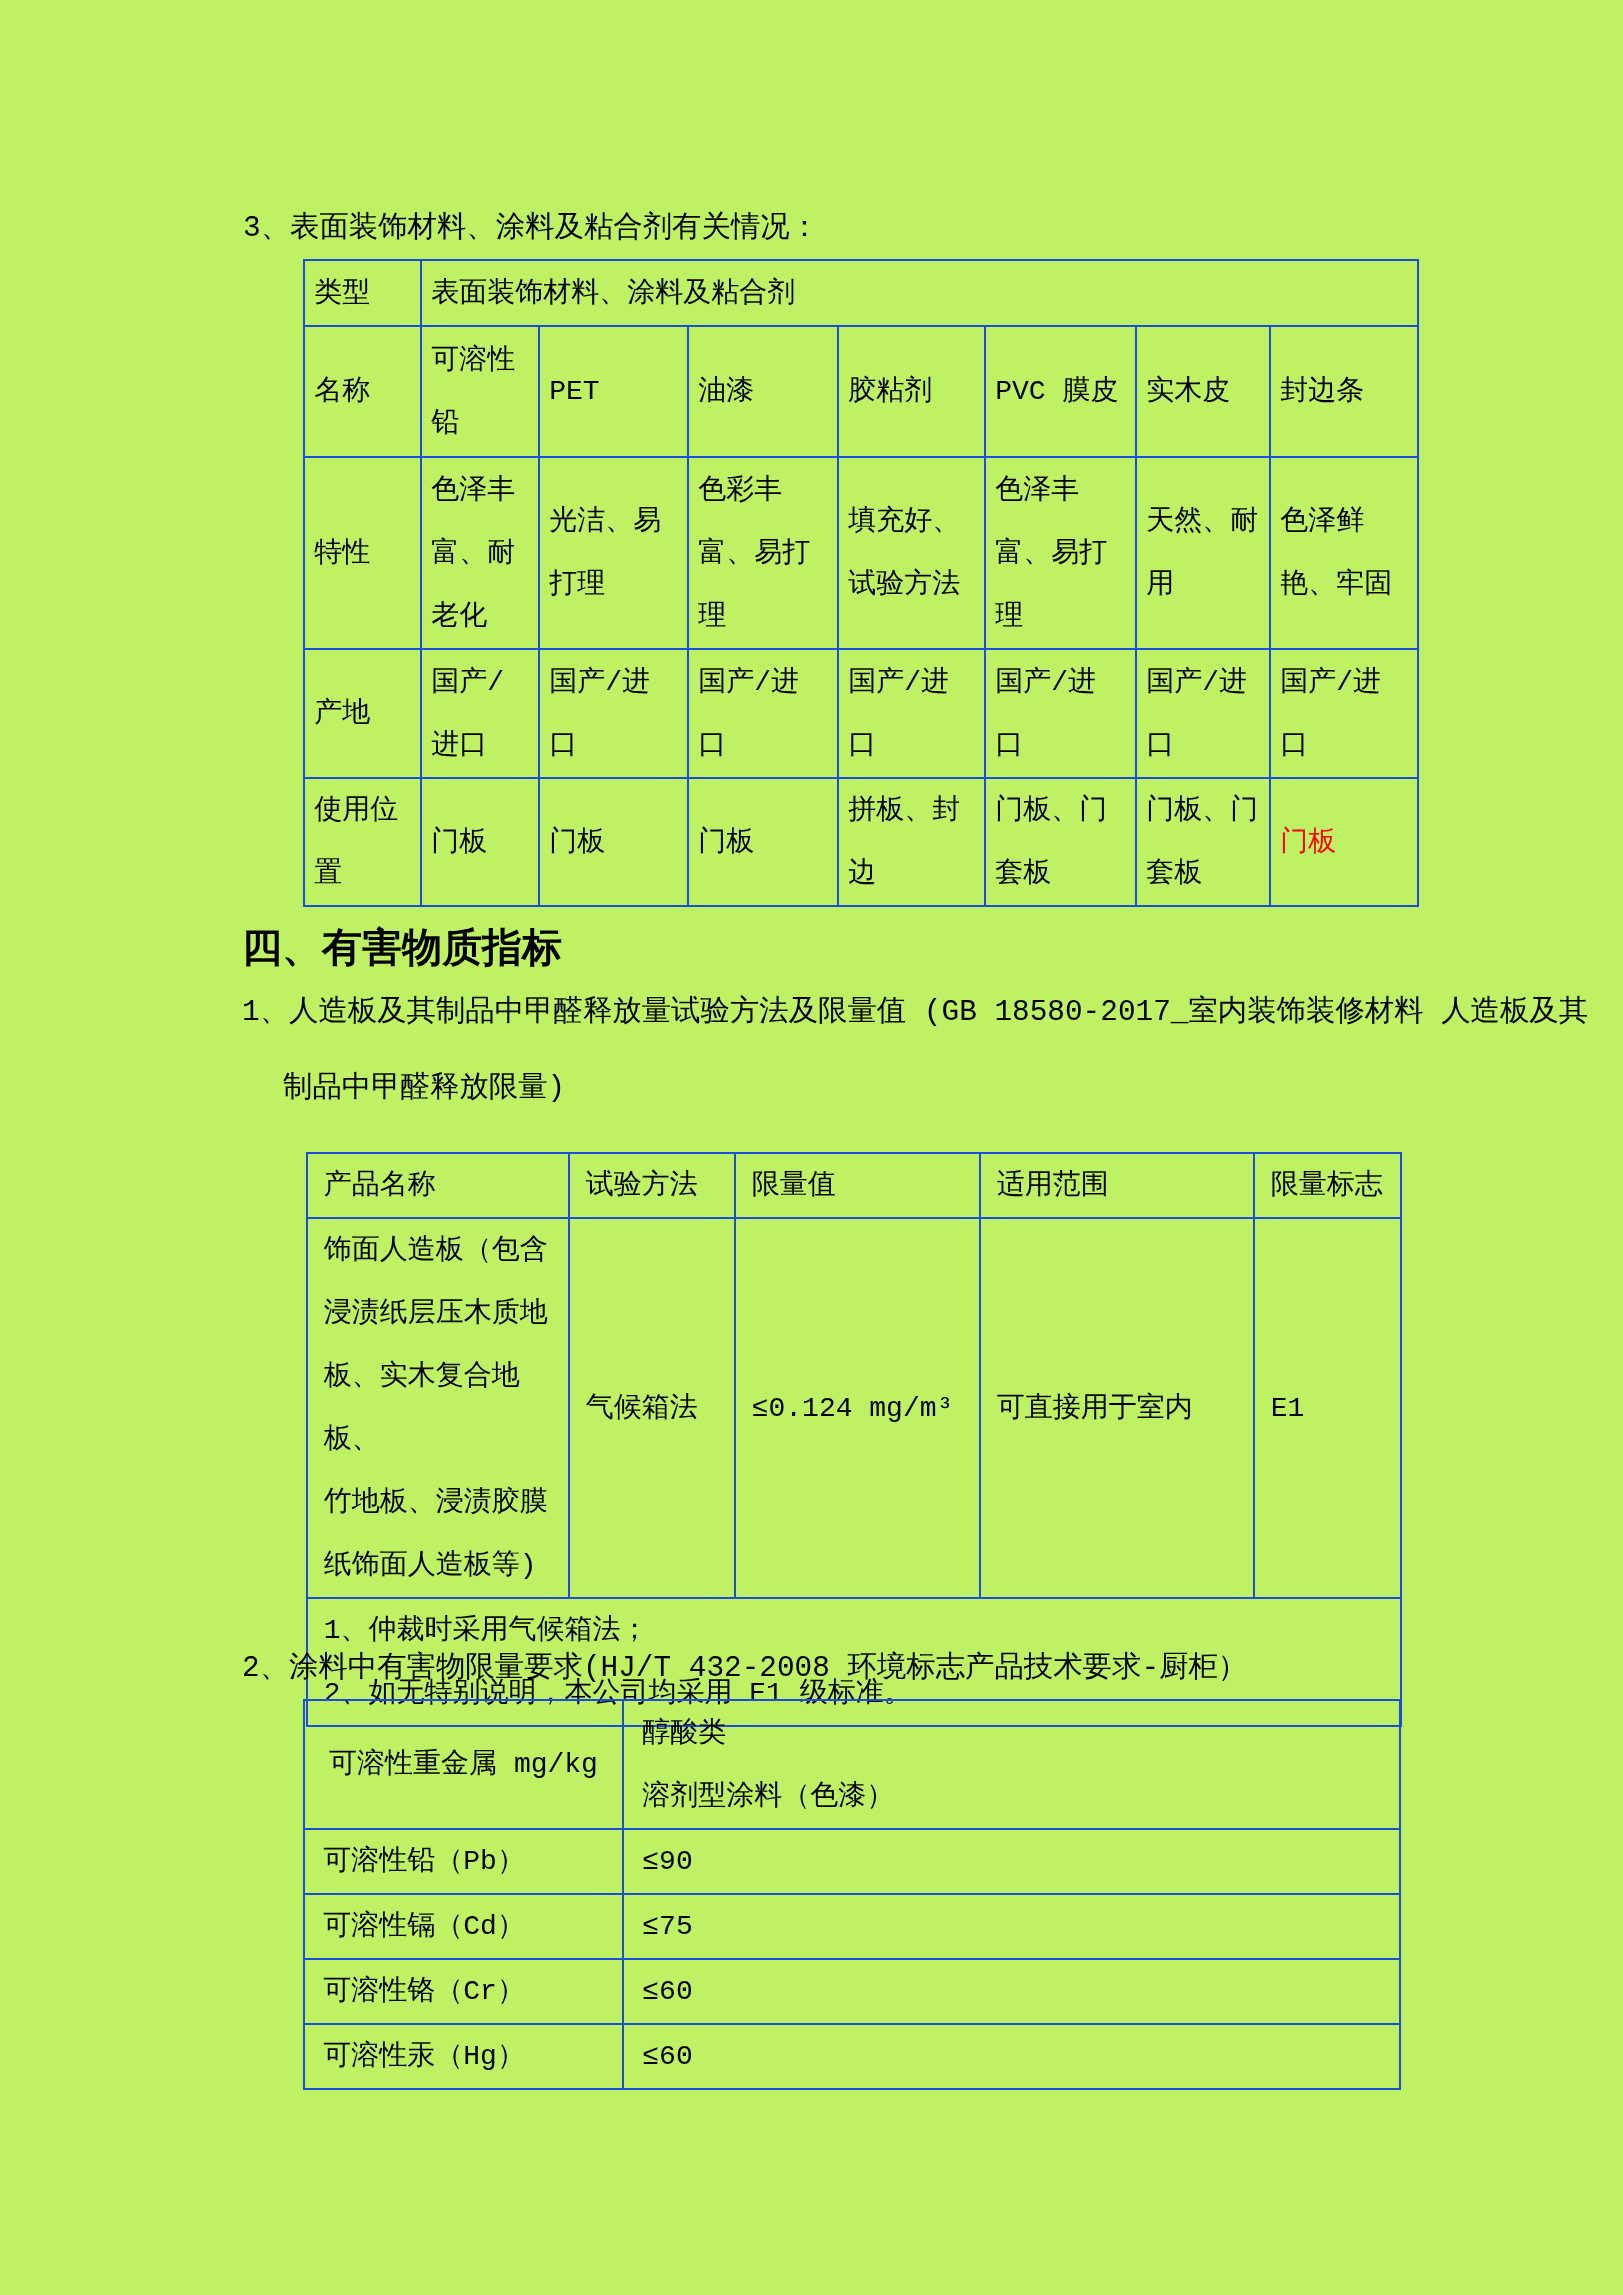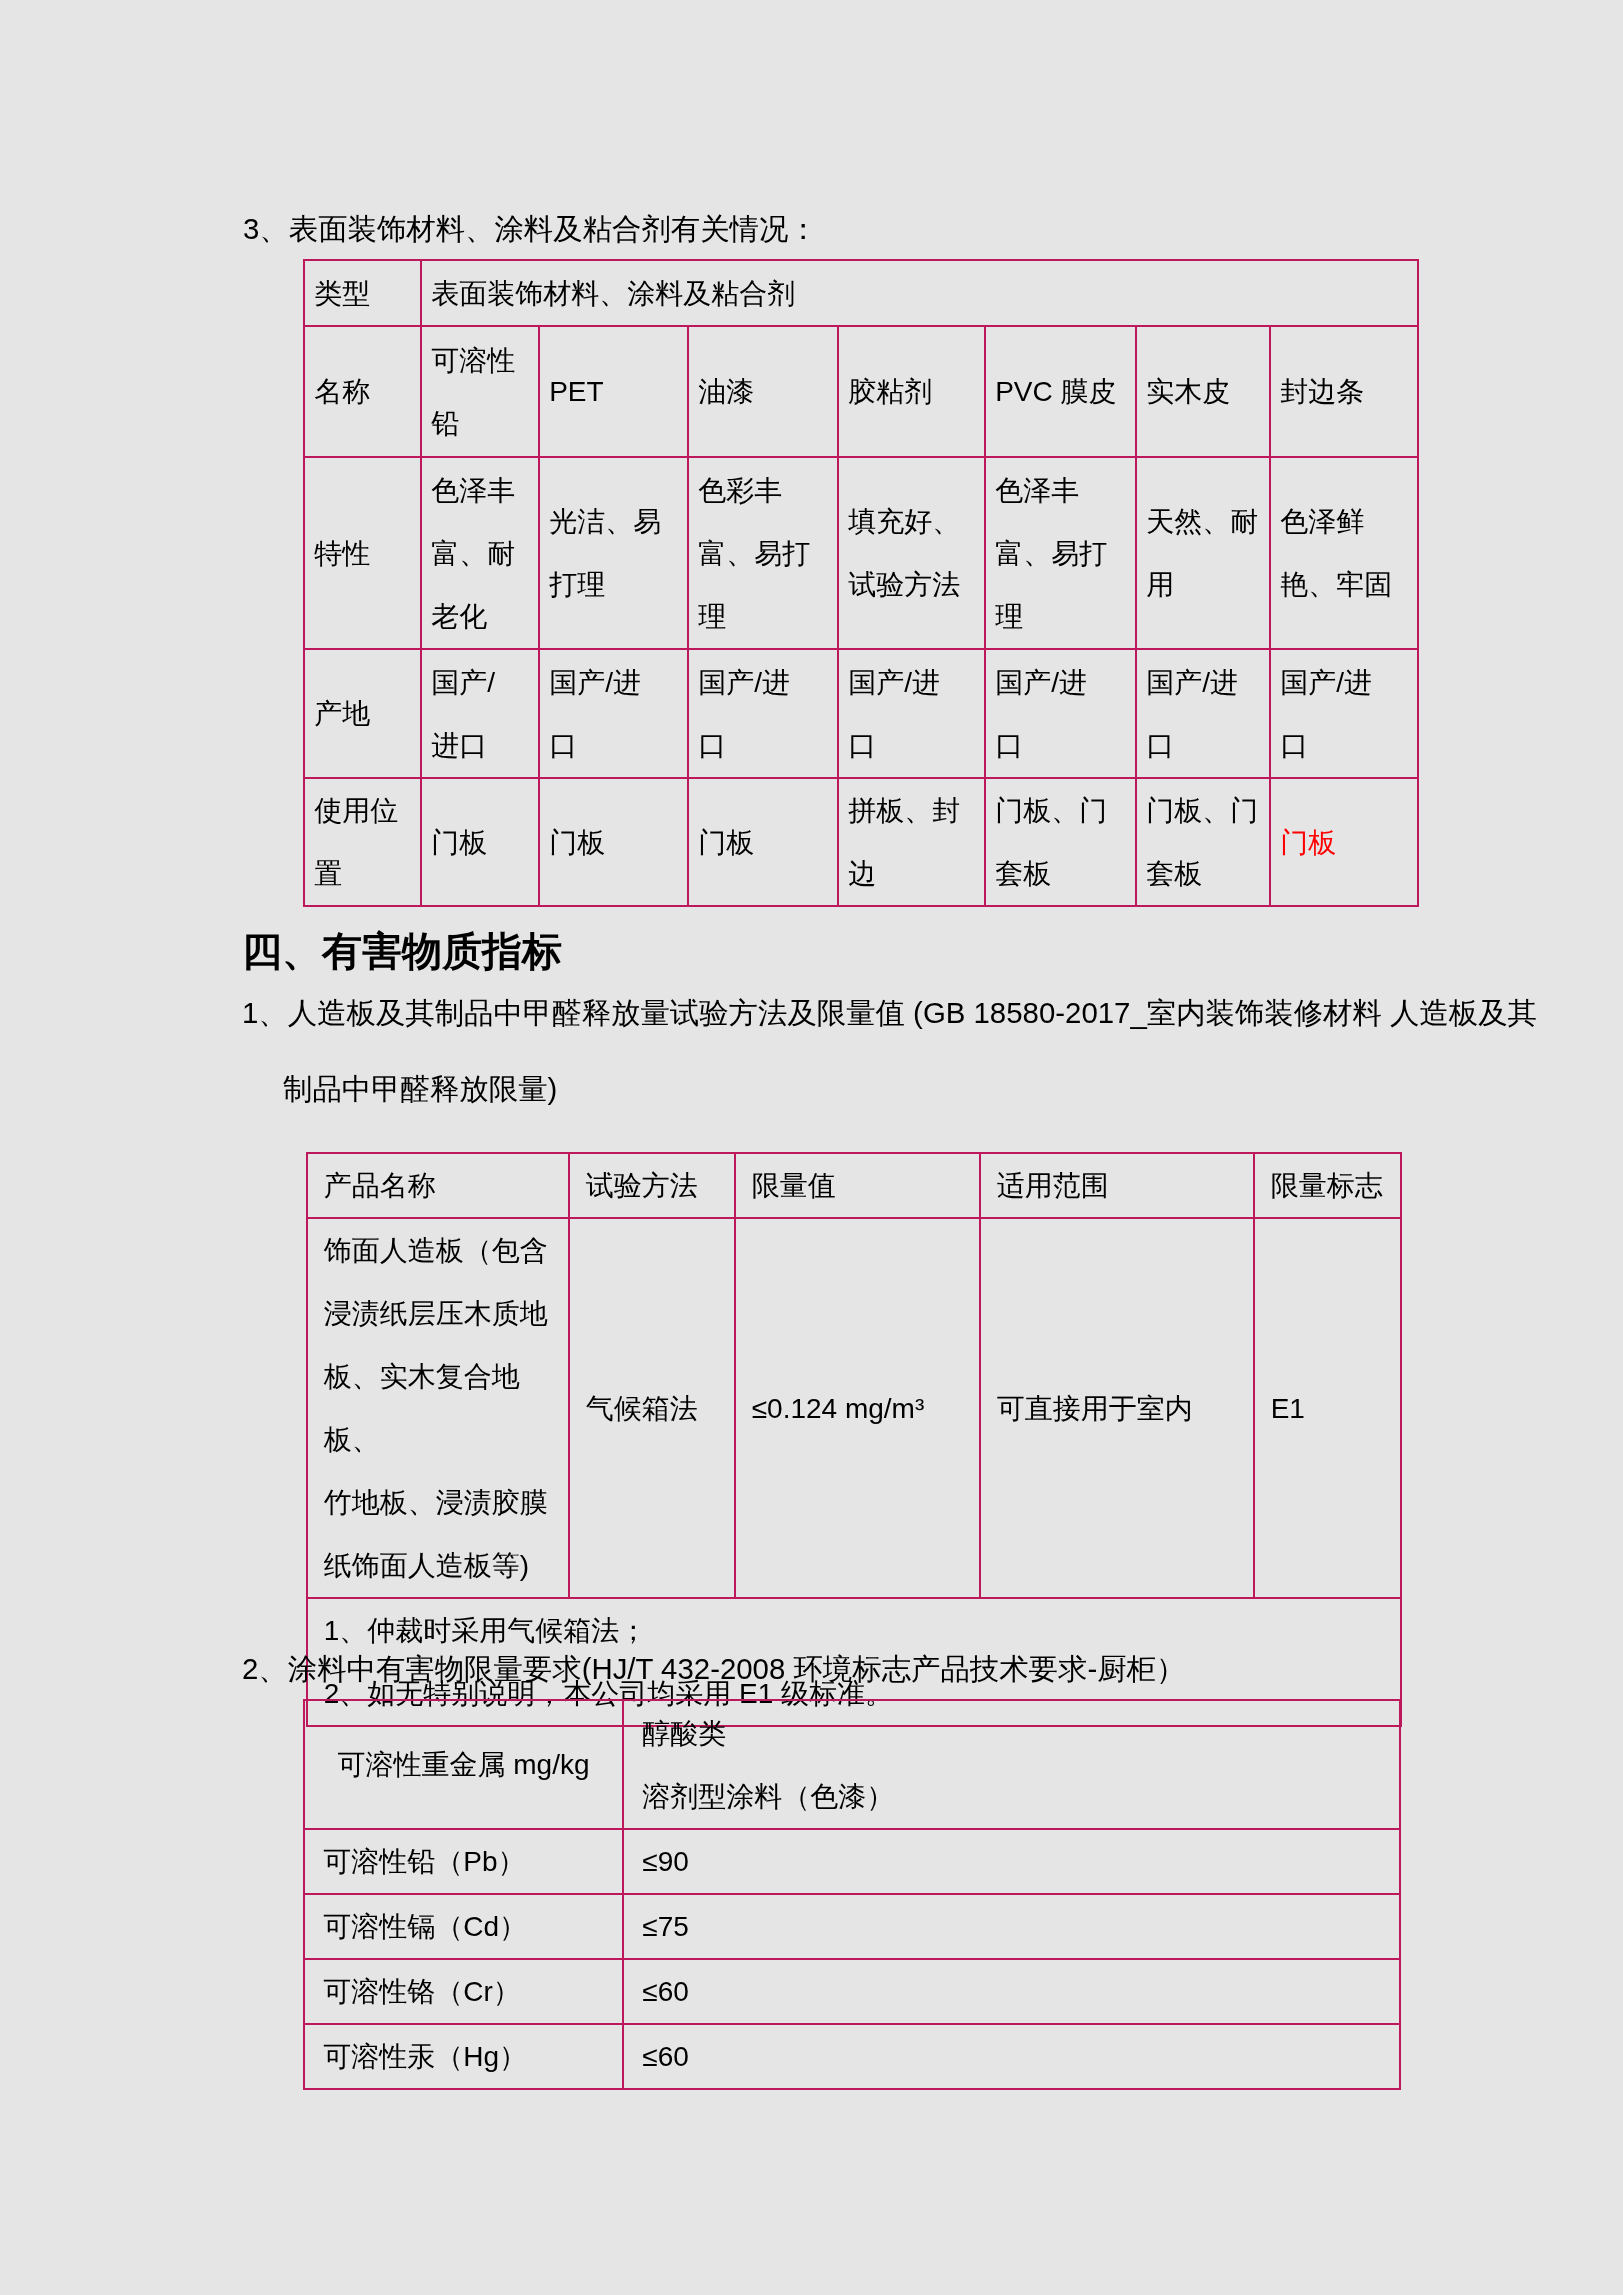--- a/index.html
+++ b/index.html
@@ -1,32 +1,32 @@
 <!DOCTYPE html>
 <html style="font-size:10.5px"><head>
 <meta charset="utf-8">
 <style>
   html,body{margin:0;padding:0;background:#888;}
   .page{
     position:relative;
     width:1623px;height:2295px;
-    background:#e5e5e5;
-    font-family:Liberation Sans, sans-serif;
+    background:#bef264;
+    font-family:Liberation Mono, monospace;
     color:#000;
     overflow:hidden;
   }
   .p{position:absolute;font-size:29.4px;line-height:41px;white-space:nowrap;color:#000;}
   #title3{left:243px;top:208px;}
   #heading4{left:242px;top:925px;font-size:40px;line-height:52px;font-weight:bold;}
   #item1-line1{left:242px;top:992px;}
   #item1-line2{left:283px;top:1068px;}
   #item2{left:242px;top:1648px;}
 
   table{border-collapse:collapse;position:absolute;table-layout:fixed;}
-  td{border:2px solid #be185d;font-size:28px;line-height:63px;vertical-align:middle;
+  td{border:2px solid #1d4ed8;font-size:28px;line-height:63px;vertical-align:middle;
      overflow:hidden;word-break:normal;}
   table{border:2.6px solid #000;}
   [data-bind-lines]{white-space:pre-line;}
 
   
   #t1{left:303px;top:259px;width:1114px;}
   #t1 td{padding:0 9.2px;}
   #t1 col:nth-child(1){width:117px;}
   #t1 col:nth-child(2){width:118px;}
   #t1 col:nth-child(3){width:149px;}

